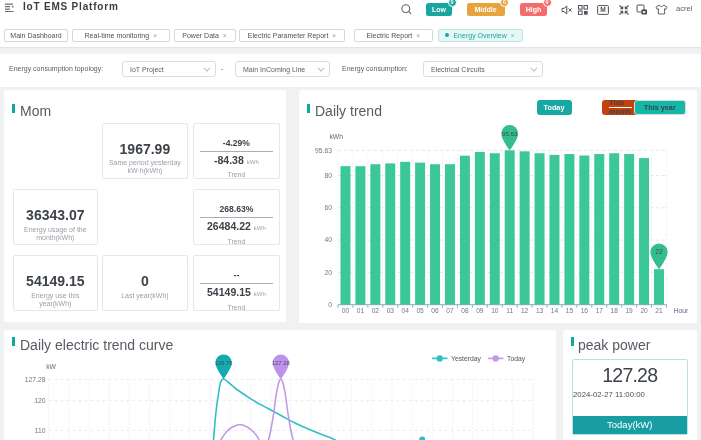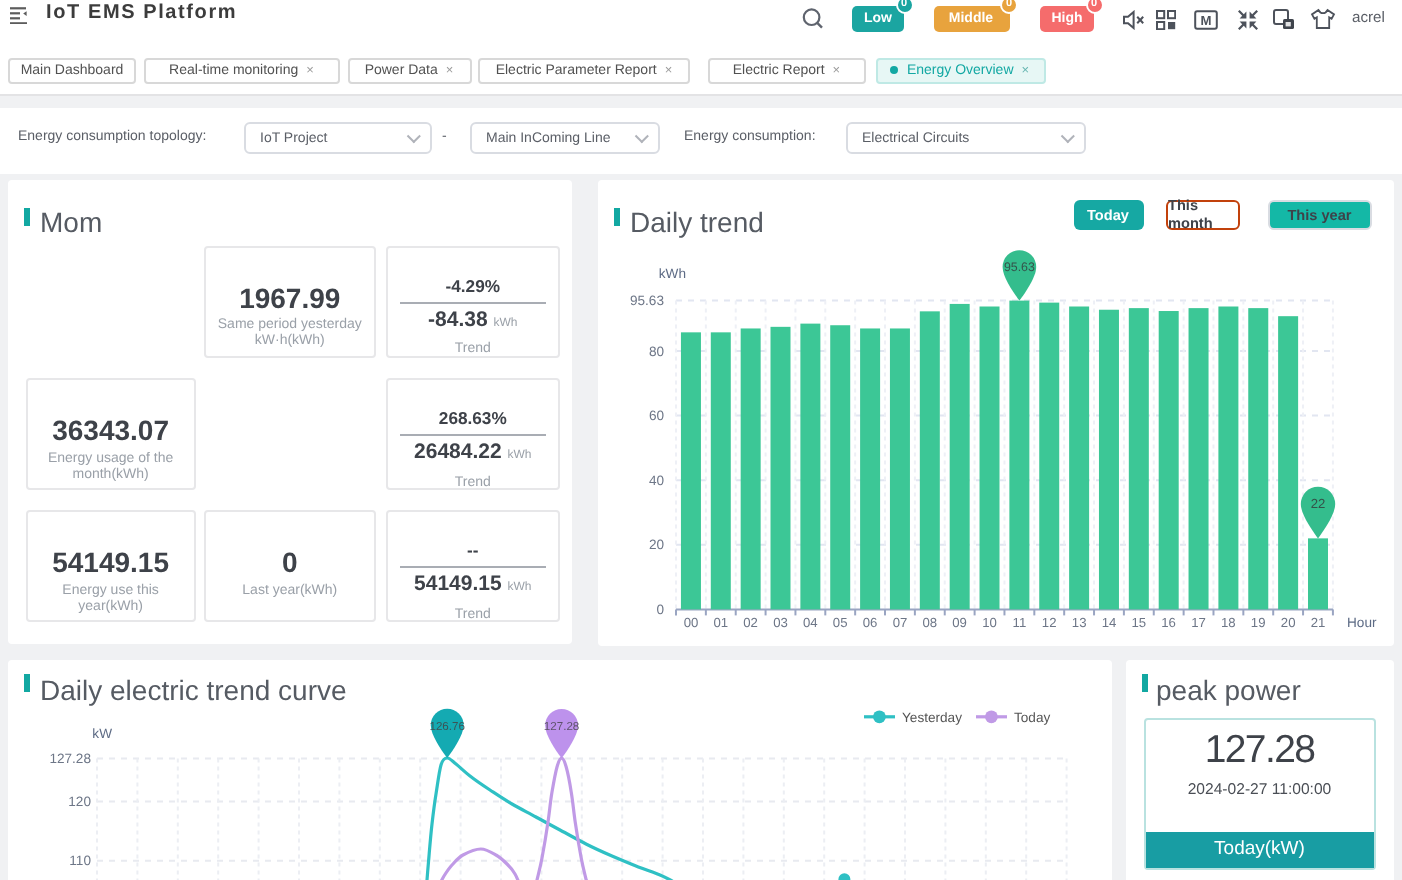--- a/index.html
+++ b/index.html
@@ -134,21 +134,21 @@
       <div class="pct">--</div>
       <div class="hr" style="width:73.2px"></div>
       <div class="val">54149.15 <span class="unit">kWh</span></div>
       <div class="clab" style="margin-top:3.5px">Trend</div>
     </div>
 
 <div class="panel" style="left:299px;top:90px;width:398px;height:233px"></div>
 <div class="tbar" style="left:307px;top:103.5px"></div>
 <div class="ptitle" style="left:315px;top:102.5px">Daily trend</div>
 <div class="btn" style="left:536.5px;width:35px;background:#16a8a3;color:#fff">Today</div>
-<div class="btn" style="left:583px;width:37px;background:#fff;border:1px solid #c2410c;color:#3e4249">This month</div>
+<div class="btn" style="left:602px;width:37px;background:#fff;border:7px solid #c2410c;color:#3e4249">This month</div>
 <div class="btn" style="left:634px;width:51.5px;background:#14b8a6;border:1px solid #d9dce2;color:#3e4249">This year</div>
 <svg class="abs" style="left:299px;top:90px" width="398" height="233" viewBox="0 0 398 233">
 <line x1="39.0" y1="182.4" x2="367.5" y2="182.4" stroke="#e2e6f1" stroke-width="1" stroke-dasharray="3 3"></line>
 <line x1="39.0" y1="150.1" x2="367.5" y2="150.1" stroke="#e2e6f1" stroke-width="1" stroke-dasharray="3 3"></line>
 <line x1="39.0" y1="117.8" x2="367.5" y2="117.8" stroke="#e2e6f1" stroke-width="1" stroke-dasharray="3 3"></line>
 <line x1="39.0" y1="85.5" x2="367.5" y2="85.5" stroke="#e2e6f1" stroke-width="1" stroke-dasharray="3 3"></line>
 <line x1="39.0" y1="60.3" x2="367.5" y2="60.3" stroke="#e2e6f1" stroke-width="1" stroke-dasharray="3 3"></line>
 <line x1="39.00" y1="60.3" x2="39.00" y2="214.7" stroke="#eef0f6" stroke-width="1" stroke-dasharray="2 2"></line>
 <line x1="53.93" y1="60.3" x2="53.93" y2="214.7" stroke="#eef0f6" stroke-width="1" stroke-dasharray="2 2"></line>
 <line x1="68.86" y1="60.3" x2="68.86" y2="214.7" stroke="#eef0f6" stroke-width="1" stroke-dasharray="2 2"></line>
@@ -304,17 +304,17 @@
 <line x1="484" y1="28.4" x2="499.5" y2="28.4" stroke="#c09ae6" stroke-width="1.6"></line>
 <circle cx="491.7" cy="28.4" r="3.2" fill="#c09ae6"></circle>
 <text x="503" y="30.8" font-size="6.8" fill="#555">Today</text>
 </svg>
 
 <div class="panel" style="left:563px;top:330px;width:134px;height:110px;border-radius:2px 2px 0 0"></div>
 <div class="tbar" style="left:571px;top:337px"></div>
 <div class="ptitle" style="left:578px;top:336.5px">peak power</div>
 <div class="abs" style="left:572px;top:358.5px;width:115.5px;height:76px;border:1px solid #b9e2e0;border-radius:2px;background:#fff">
   <div style="text-align:center;font-size:19.5px;color:#3e4249;margin-top:4px;line-height:22px;letter-spacing:-0.8px">127.28</div>
-  <div style="text-align:center;font-size:7.8px;color:#4a4e55;margin-top:4px">2024-02-27 11:00:00</div>
+  <div style="text-align:left;font-size:7.8px;color:#4a4e55;margin-top:4px">2024-02-27 11:00:00</div>
   <div style="position:absolute;left:0;bottom:0;width:100%;height:18px;background:#189da3;color:#fff;font-size:9.5px;display:flex;align-items:center;justify-content:center">Today(kW)</div>
 </div>
 
 </div>
 
 </body></html>

